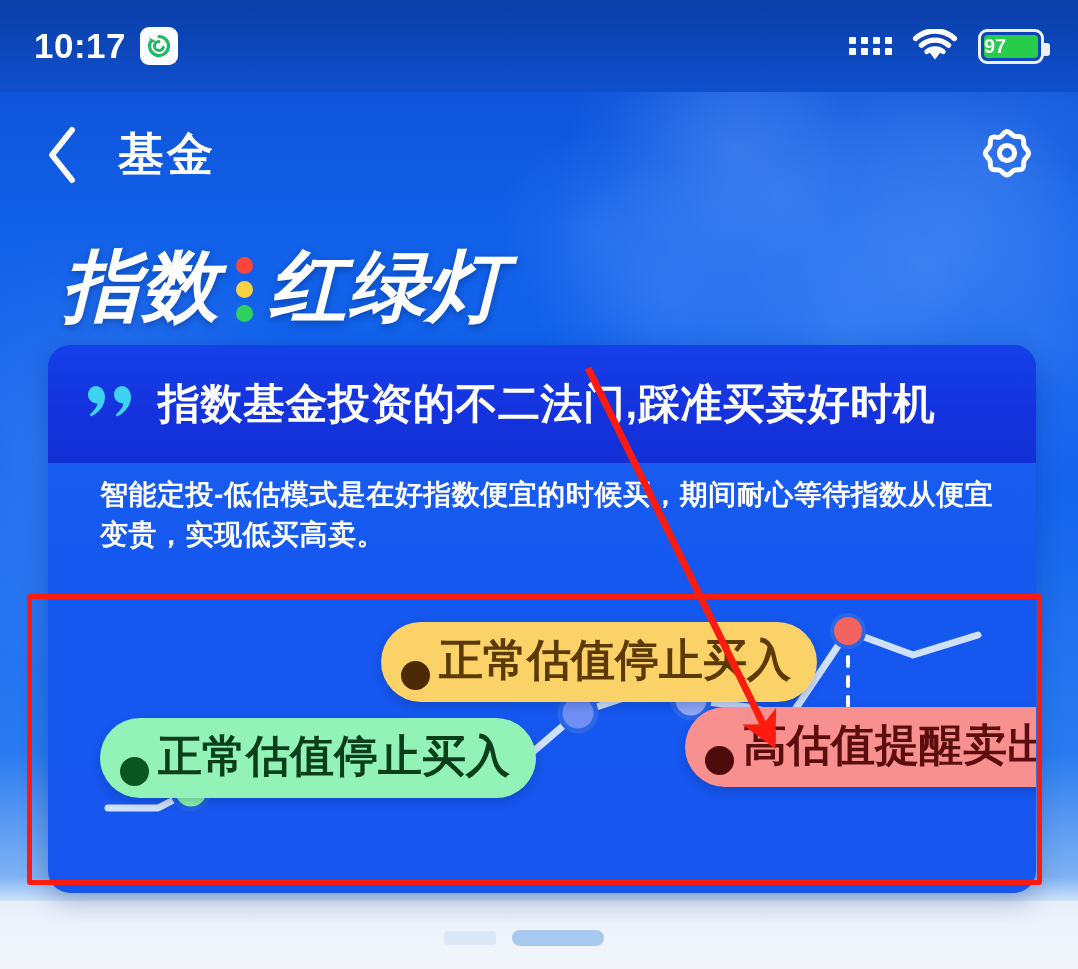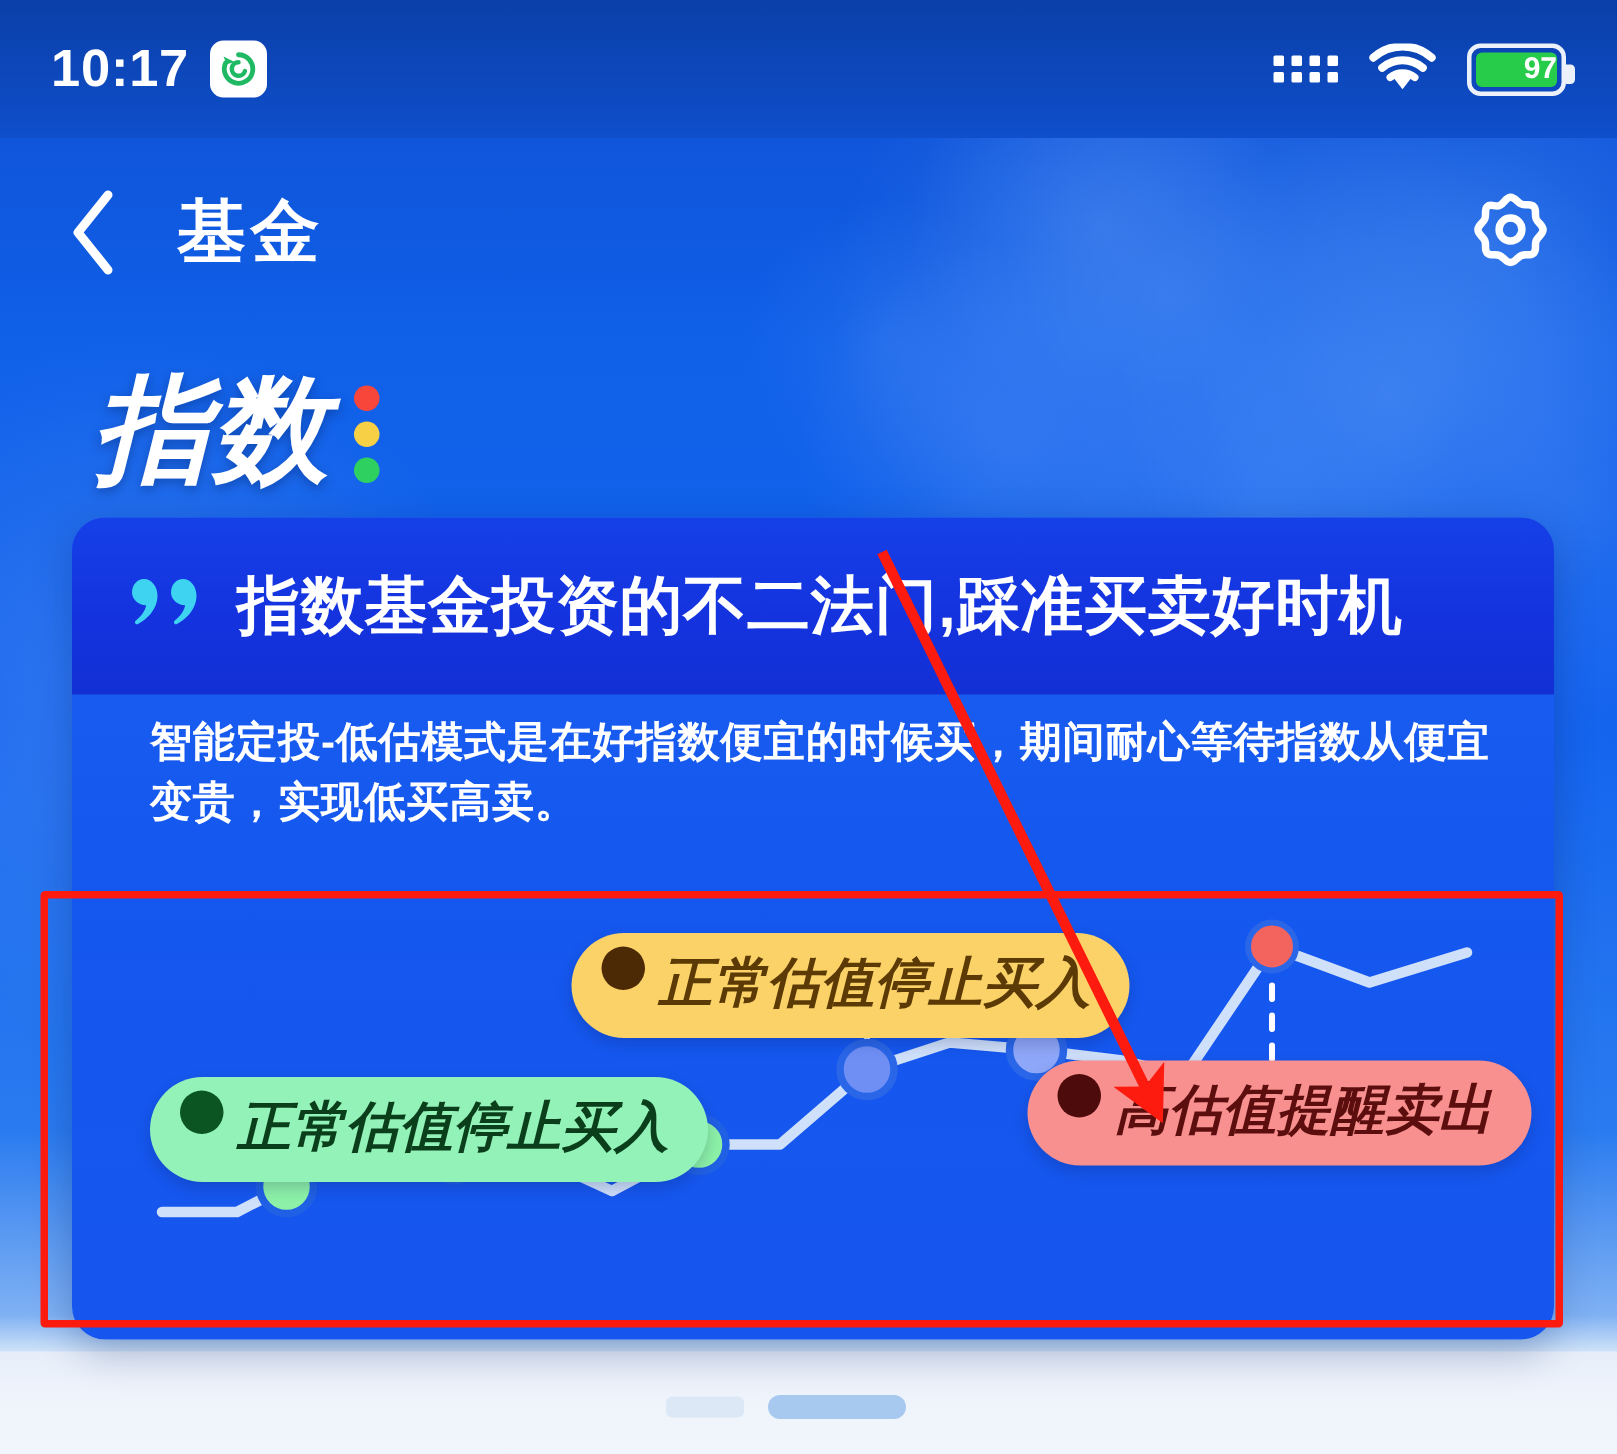--- a/index.html
+++ b/index.html
@@ -39,21 +39,21 @@
   #battery {
     position:relative; width:66px; height:35px; border:3px solid rgba(255,255,255,.92);
     border-radius:9px; display:flex; align-items:center; padding:3px;
   }
   #battery:after {
     content:""; position:absolute; right:-9px; top:11px; width:6px; height:13px;
     background:rgba(255,255,255,.92); border-radius:0 3px 3px 0;
   }
   #battery-fill {
     width:100%; height:100%; background:#27cc4a; border-radius:4px;
-    display:flex; align-items:center; justify-content:flex-end;
+    display:flex; align-items:center; justify-content:flex-start;
   }
   #battery-level { color:#ffffff; font-size:20px; font-weight:700; line-height:1; }
 
   
   #app-bg {
     position:absolute; left:0; top:84px; width:1078px; height:817px;
     background:
       radial-gradient(circle at 72% 14%, rgba(120,170,255,.30) 0, rgba(120,170,255,0) 21%),
       radial-gradient(circle at 86% 22%, rgba(130,180,255,.26) 0, rgba(130,180,255,0) 16%),
       radial-gradient(circle at 62% 26%, rgba(120,170,255,.22) 0, rgba(120,170,255,0) 15%),
@@ -136,25 +136,24 @@
     letter-spacing:.5px;
   }
 
   
   #chart-area {
     position:absolute; left:0; top:250px; width:988px; height:298px;
   }
   #chart-svg { position:absolute; left:0; top:0; }
 
   .badge {
-    position:absolute; display:flex; align-items:flex-start;
+    position:absolute; display:flex; align-items:flex-end;
     border-radius:40px; padding:9px 26px 12px 20px;
-    font-size:36px; font-weight:700; white-space:nowrap;
+    font-size:44px; font-weight:700; white-space:nowrap;
     box-shadow:0 4px 10px rgba(0,20,70,.20);
-    font-style:italic;
   }
   .badge .bullet {
     display:inline-block; width:29px; height:29px; border-radius:50%;
     margin-right:9px; flex:0 0 auto;
   }
   #badge-low    { left:52px;  top:123px; background:#92f2b8; color:#0b3f1c; }
   #badge-low    .bullet { background:#0b5522; }
   #badge-normal { left:333px; top:27px;  background:#fbd268; color:#5b3a05; }
   #badge-normal .bullet { background:#4d2a06; }
   #badge-high   { left:637px; top:112px; background:#f7908f; color:#5c0e0e; }
@@ -237,20 +236,21 @@
     </div>
   </div>
 
   <div id="hero">
     <span class="hero-word">指数</span>
     <div id="traffic-dots">
       <i id="dot-red"></i>
       <i id="dot-yellow"></i>
       <i id="dot-green"></i>
     </div>
+    <span class="hero-word">红绿灯</span>
   </div>
 
   <div id="content-card">
 
     <div id="card-banner">
       <svg id="quote-icon" width="52" height="44" viewBox="0 0 52 44">
         <path d="M10 2c5 0 9 5 9 11 0 9-7 16-13 19-1.6.8-2.8-1.1-1.4-2.3 3.6-3 6.3-6.6 6.8-10.2C6.4 19.4 2 15.6 2 11 2 5.9 5.4 2 10 2z" fill="#3fd3f2"></path>
         <path d="M36 2c5 0 9 5 9 11 0 9-7 16-13 19-1.6.8-2.8-1.1-1.4-2.3 3.6-3 6.3-6.6 6.8-10.2-5-.1-9.4-3.9-9.4-8.5C28 5.9 31.4 2 36 2z" fill="#3fd3f2"></path>
       </svg>
       <div id="banner-text">指数基金投资的不二法门,踩准买卖好时机</div>

